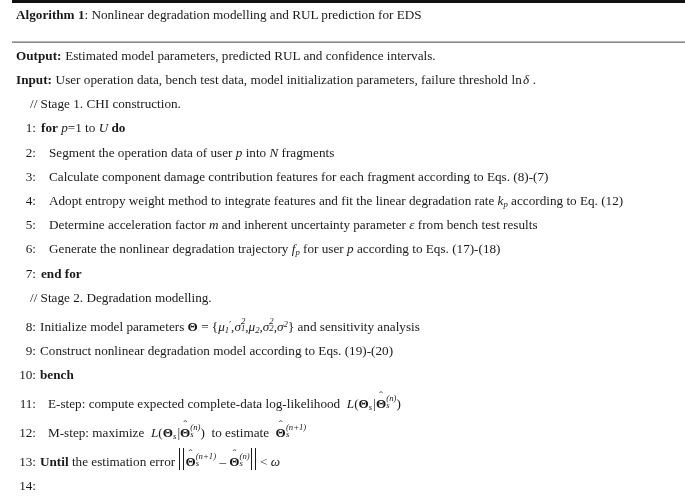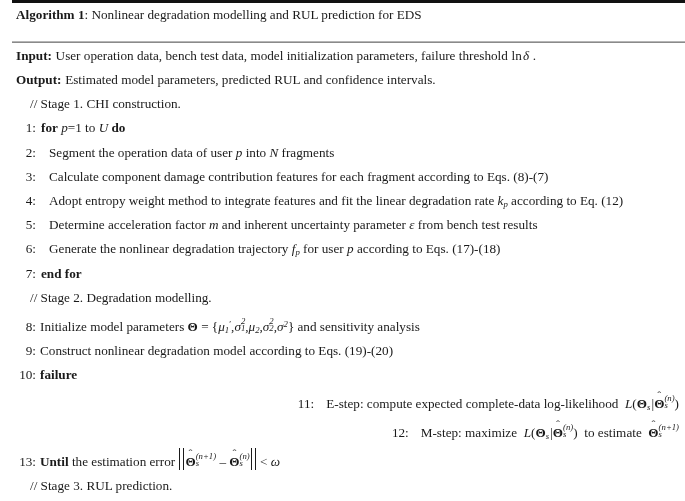--- a/index.html
+++ b/index.html
@@ -81,21 +81,21 @@
   .ind-lvl0   { padding-left: 10px; }
   .ind-lvl0 .lineno { width: 20px; margin-right: 5px; }
 
   .ind-lvl1   { padding-left: 10px; }
   .ind-lvl1 .lineno { width: 20px; margin-right: 13px; }
 
   .ind-lvl0-w .lineno { width: 26px; margin-right: 4px; }
   .ind-lvl0-w { padding-left: 4px; }
 
   .ind-lvl1-w .lineno { width: 26px; margin-right: 12px; }
-  .ind-lvl1-w { padding-left: 4px; justify-content: flex-end; }
+  .ind-lvl1-w { padding-left: 4px; }
 
   b, .b { font-weight: bold; }
   i, .i { font-style: italic; }
 
   .mathvar { font-style: italic; }
   .mathbf  { font-weight: bold; font-style: normal; }
 
   
   sub, sup {
     font-size: 0.66em;
@@ -171,26 +171,26 @@
   <div class="algorithm-title">
     <span class="kw">Algorithm 1</span><span>: </span><span>Nonlinear degradation modelling and RUL prediction for EDS</span>
   </div>
 
   <div class="rule-thin"></div>
 
   <div class="body-lines">
 
     <div class="line ind-head">
       <span class="lineno"></span>
-      <span class="content"><b>Input:</b><span class="sp"></span><span>User operation data, bench test data, model initialization parameters, failure threshold</span><span class="sp"></span><span>ln <span class="mathvar">δ</span></span><span class="sp"></span><span>.</span></span>
+      <span class="content"><b>Output:</b><span class="sp"></span><span>Estimated model parameters, predicted RUL and confidence intervals.</span></span>
     </div>
 
     <div class="line ind-head">
       <span class="lineno"></span>
-      <span class="content"><b>Output:</b><span class="sp"></span><span>Estimated model parameters, predicted RUL and confidence intervals.</span></span>
+      <span class="content"><b>Input:</b><span class="sp"></span><span>User operation data, bench test data, model initialization parameters, failure threshold</span><span class="sp"></span><span>ln <span class="mathvar">δ</span></span><span class="sp"></span><span>.</span></span>
     </div>
 
     <div class="line ind-cmt">
       <span class="content">// Stage 1. CHI construction.</span>
     </div>
 
     <div class="line ind-lvl0">
       <span class="lineno">1:</span>
       <span class="content"><b>for</b> <span class="mathvar">p</span>=1 to <span class="mathvar">U</span> <b>do</b></span>
     </div>
@@ -234,41 +234,38 @@
       <span class="content">Initialize model parameters <span class="mathbf">Θ</span> = {<span class="mathvar">μ</span><sub>1</sub><sup class="up">′</sup>,<span class="mathvar">σ</span><span class="subsup"><span class="s-top">2</span><span class="s-bot">1</span></span>,<span class="mathvar">μ</span><sub>2</sub>,<span class="mathvar">σ</span><span class="subsup"><span class="s-top">2</span><span class="s-bot">2</span></span>,<span class="mathvar">σ</span><sup>2</sup>} and sensitivity analysis</span>
     </div>
 
     <div class="line ind-lvl0-w">
       <span class="lineno">9:</span>
       <span class="content">Construct nonlinear degradation model according to Eqs. (19)-(20)</span>
     </div>
 
     <div class="line ind-lvl0-w">
       <span class="lineno">10:</span>
-      <span class="content"><b>failure</b></span>
+      <span class="content"><b>bench</b></span>
     </div>
 
     <div class="line ind-lvl1-w">
       <span class="lineno">11:</span>
       <span class="content">E-step: compute expected complete-data log-likelihood<span class="sp-wide"></span><span class="mathvar">L</span>(<span class="mathbf">Θ</span><sub>s</sub> |<span class="hat"><span class="hat-mark">̂</span><span class="mathbf">Θ</span></span><span class="subsup"><span class="s-top">(<i>n</i>)</span><span class="s-bot">s</span></span>)</span>
     </div>
 
     <div class="line ind-lvl1-w">
       <span class="lineno">12:</span>
       <span class="content">M-step: maximize<span class="sp-wide"></span><span class="mathvar">L</span>(<span class="mathbf">Θ</span><sub>s</sub> |<span class="hat"><span class="hat-mark">̂</span><span class="mathbf">Θ</span></span><span class="subsup"><span class="s-top">(<i>n</i>)</span><span class="s-bot">s</span></span>)<span class="sp-wide"></span>to estimate<span class="sp-wide"></span><span class="hat"><span class="hat-mark">̂</span><span class="mathbf">Θ</span></span><span class="subsup"><span class="s-top">(<i>n</i>+1)</span><span class="s-bot">s</span></span></span>
     </div>
 
     <div class="line ind-lvl0-w">
       <span class="lineno">13:</span>
       <span class="content"><b>Until</b> the estimation error <span class="dnorm"><span class="hat"><span class="hat-mark">̂</span><span class="mathbf">Θ</span></span><span class="subsup"><span class="s-top">(<i>n</i>+1)</span><span class="s-bot">s</span></span> – <span class="hat"><span class="hat-mark">̂</span><span class="mathbf">Θ</span></span><span class="subsup"><span class="s-top">(<i>n</i>)</span><span class="s-bot">s</span></span></span> &lt; <span class="mathvar">ω</span></span>
     </div>
 
-    <div class="line ind-cmt">
-      <span class="content">// Stage 3. RUL prediction.</span>
-    </div>
 
     <div class="line ind-lvl0-w">
       <span class="lineno">14:</span>
     </div>
 
   </div>
 
 </div>
 
 </body></html>

